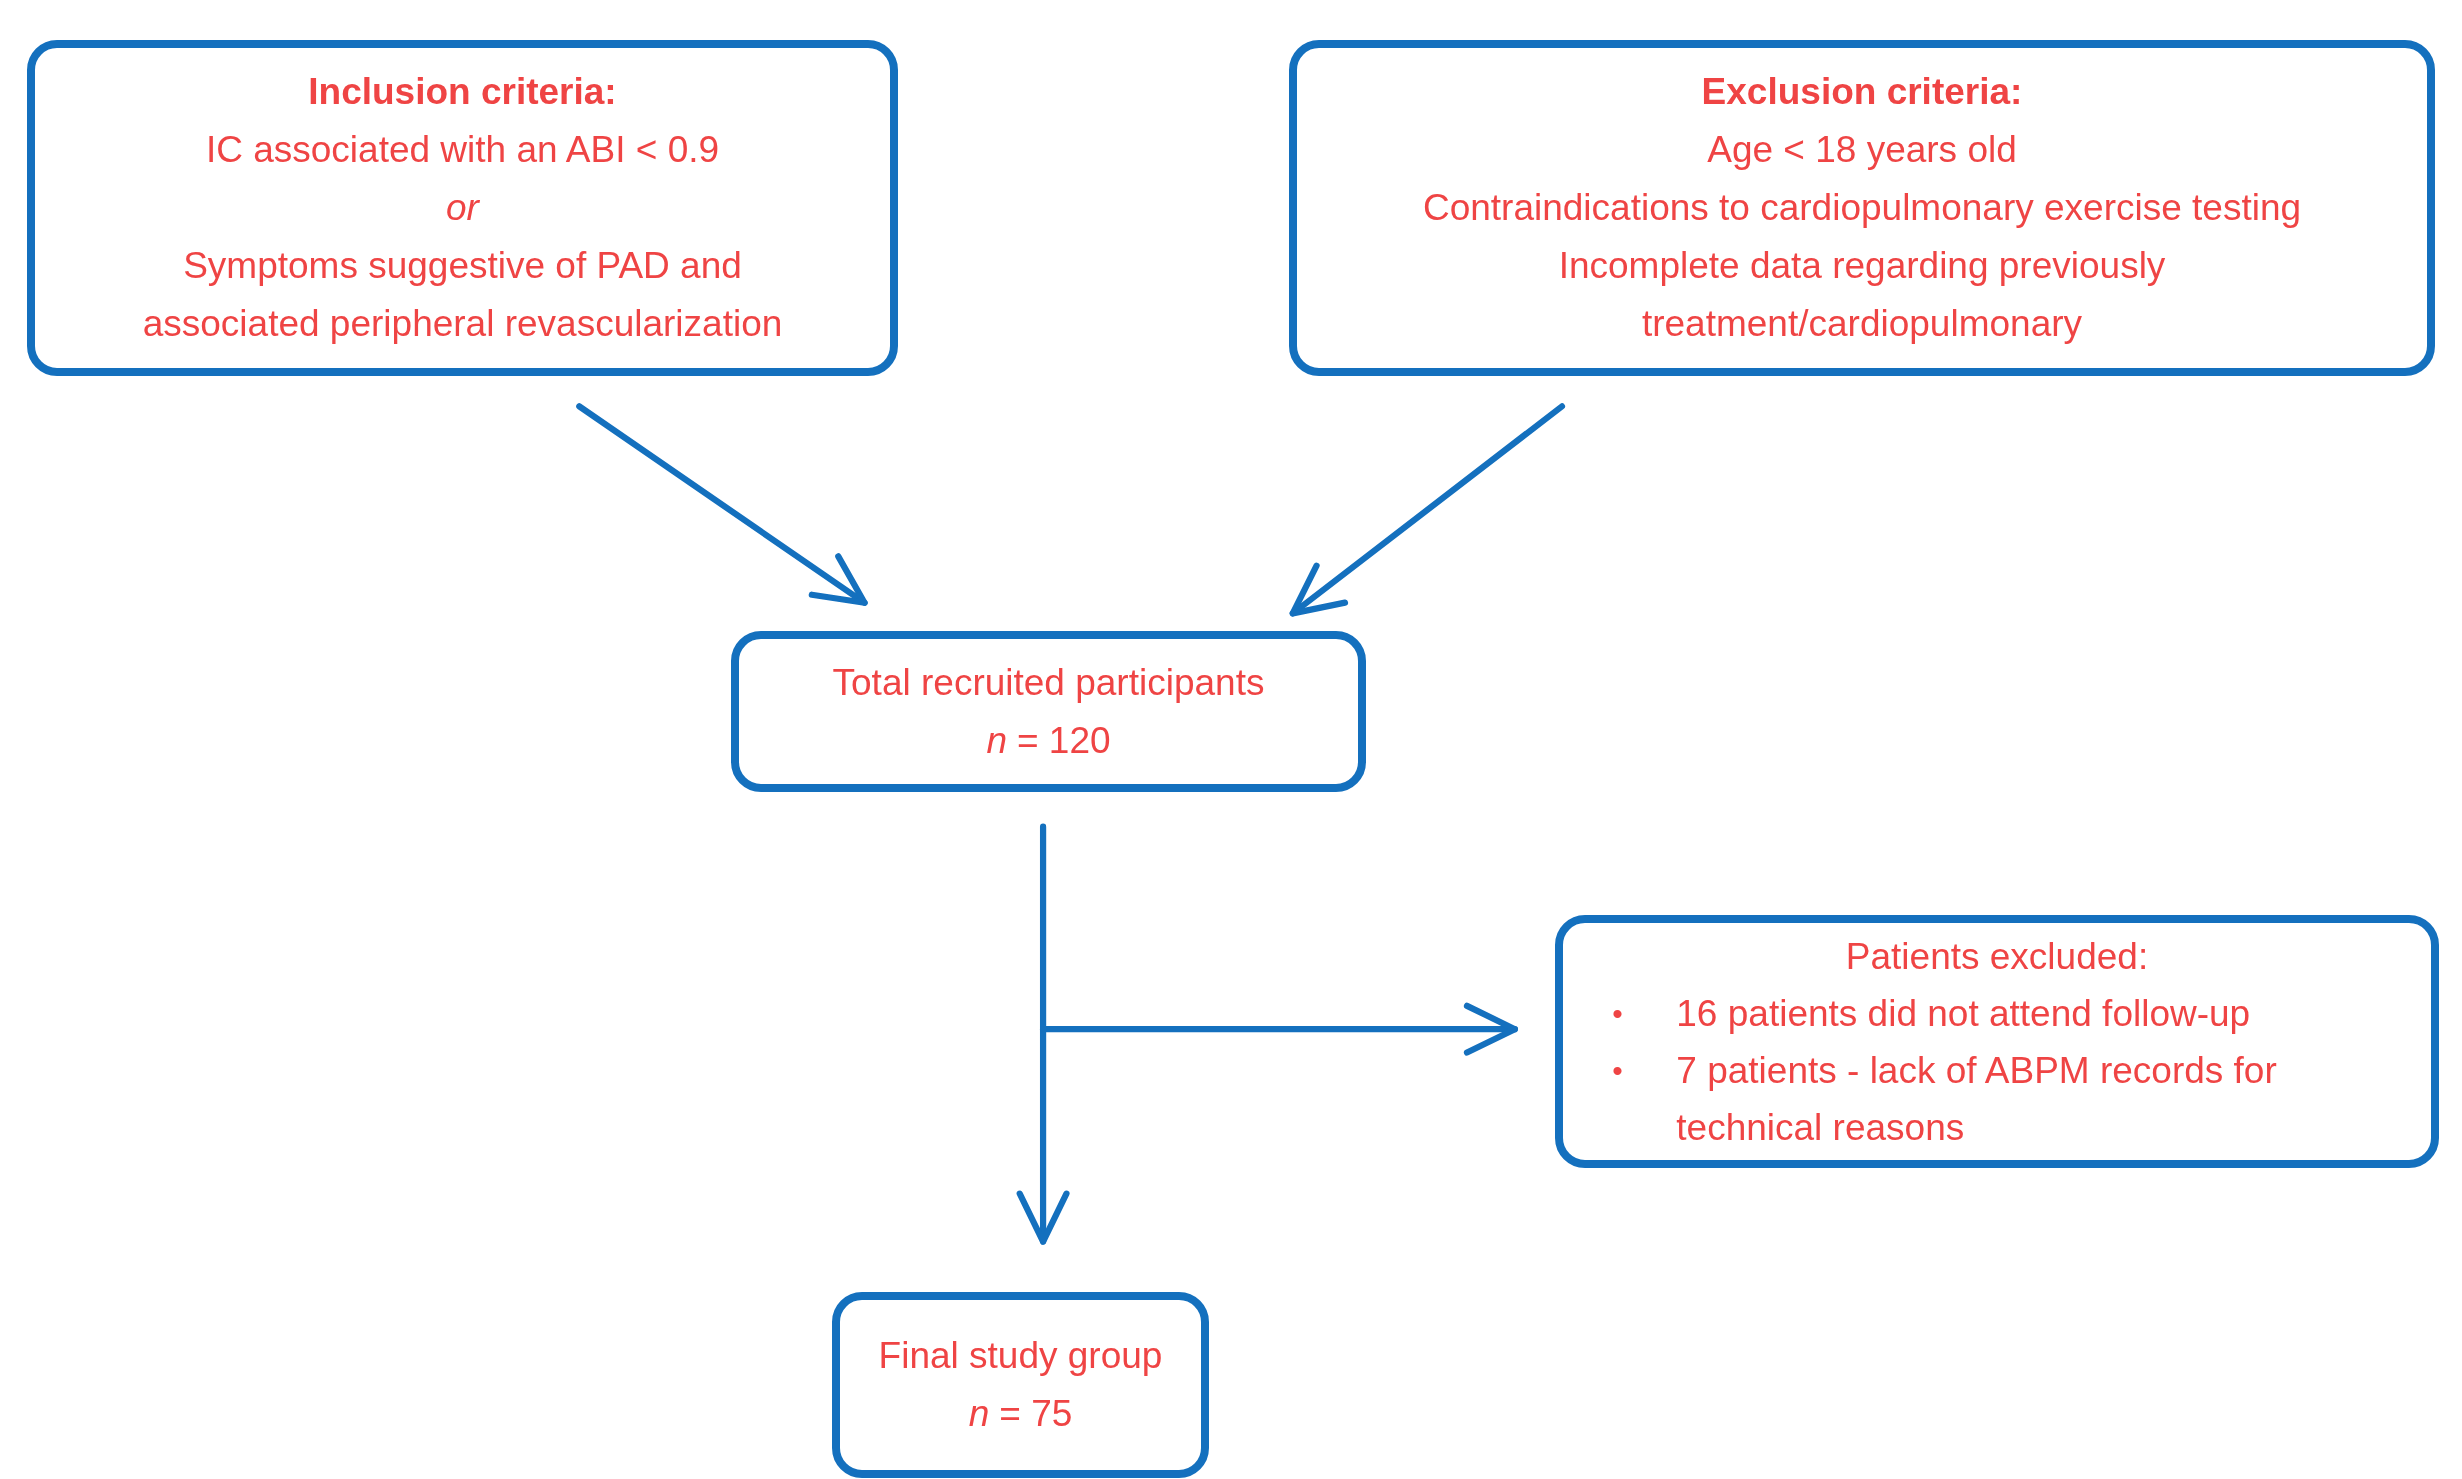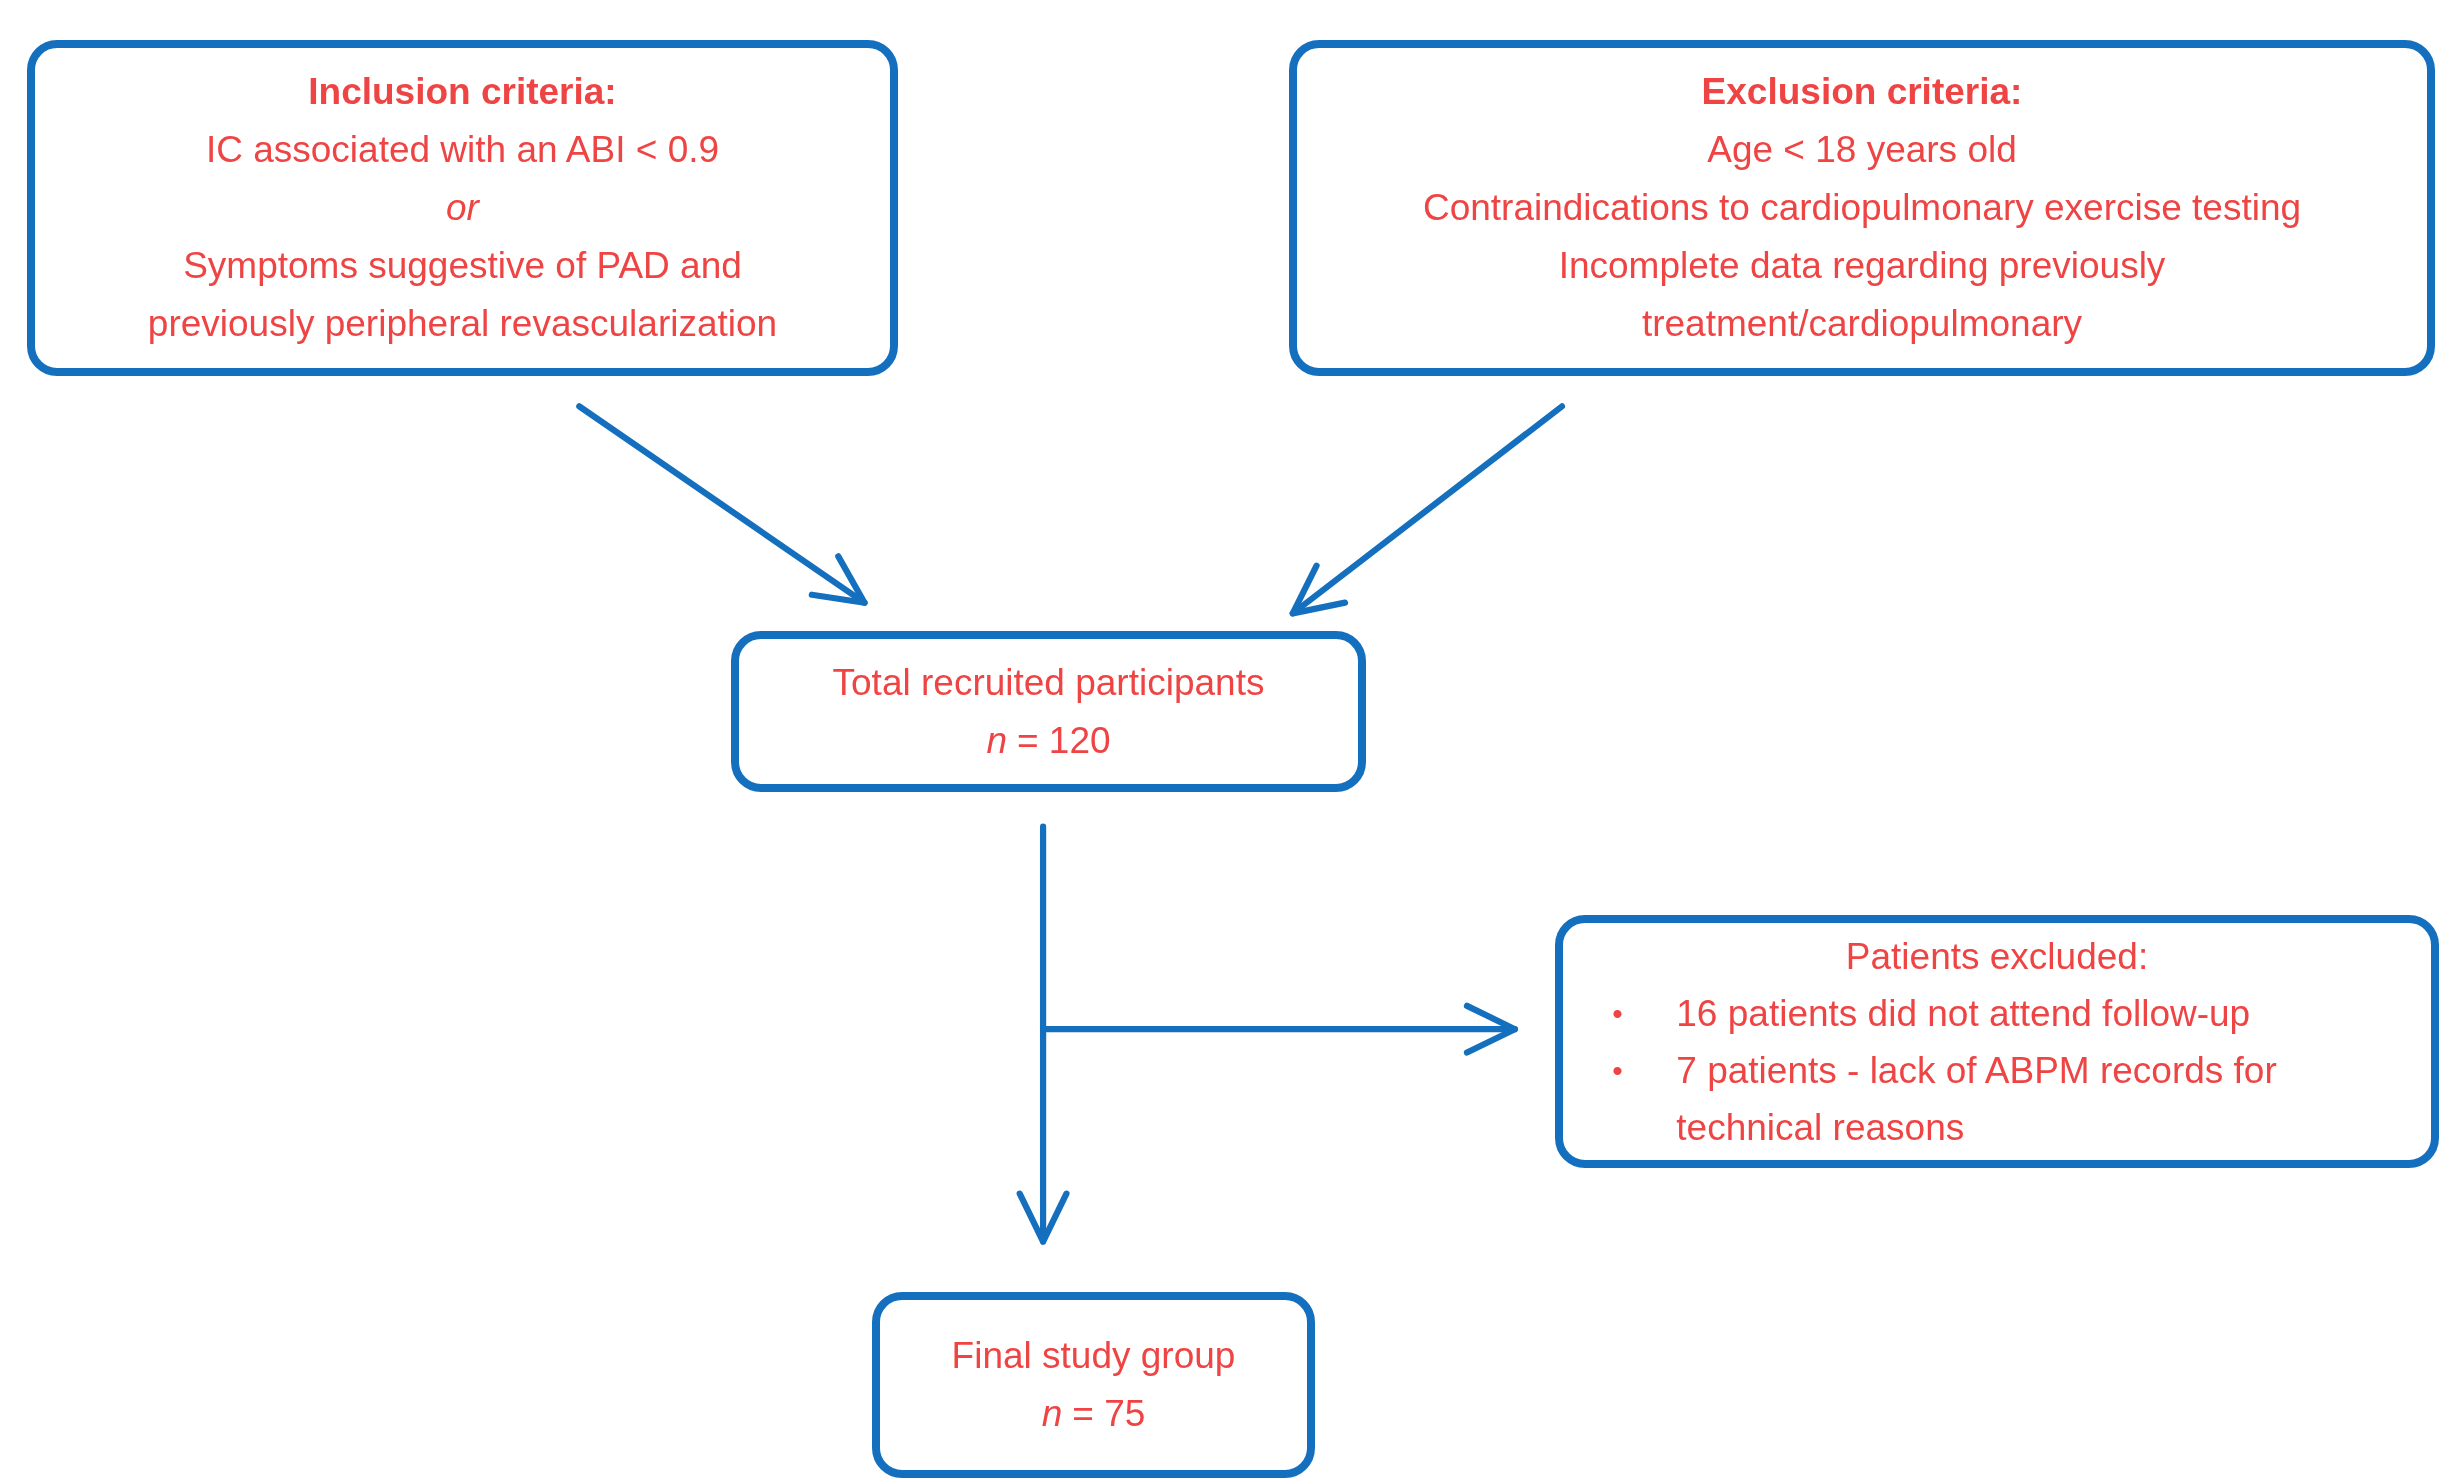--- a/index.html
+++ b/index.html
@@ -31,21 +31,21 @@
     line-height: 58px;
   }
   .line { display: block; }
   .bold { font-weight: bold; }
   .italic { font-style: italic; text-align: center; }
   .count-part { margin-left: 0.27em; }
 
   #inclusion-box { left: 27px;  top: 40px;  width: 871px;  height: 336px; }
   #exclusion-box { left: 1289px; top: 40px; width: 1146px; height: 336px; }
   #total-box     { left: 731px; top: 631px; width: 635px;  height: 161px; border-radius: 30px; }
-  #final-box     { left: 832px; top: 1292px; width: 443px; height: 186px; margin-left: 40px; }
+  #final-box     { left: 832px; top: 1292px; width: 377px; height: 186px; }
 
   #excluded-box {
     left: 1555px; top: 915px; width: 884px; height: 253px;
     align-items: stretch;
     text-align: left;
     line-height: 57px;
     justify-content: center;
   }
   #excluded-box .excluded-title { text-align: center; }
   .bullet-row {
@@ -106,21 +106,21 @@
       <line class="arrow-stroke" x1="1174" y1="1158" x2="1705" y2="1158"></line>
       <polyline class="arrow-stroke" points="1651.1,1131.7 1705,1158 1651.1,1184.3"></polyline>
     </g>
   </svg>
 
   <div class="box" id="inclusion-box">
     <span class="line bold">Inclusion criteria:</span>
     <span class="line">IC associated with an ABI &lt; 0.9</span>
     <span class="line italic">or</span>
     <span class="line">Symptoms suggestive of PAD and</span>
-    <span class="line">previously peripheral revascularization</span>
+    <span class="line">associated peripheral revascularization</span>
   </div>
 
   <div class="box" id="exclusion-box">
     <span class="line bold">Exclusion criteria:</span>
     <span class="line">Age &lt; 18 years old</span>
     <span class="line">Contraindications to cardiopulmonary exercise testing</span>
     <span class="line">Incomplete data regarding previously</span>
     <span class="line">treatment/cardiopulmonary</span>
   </div>
 

